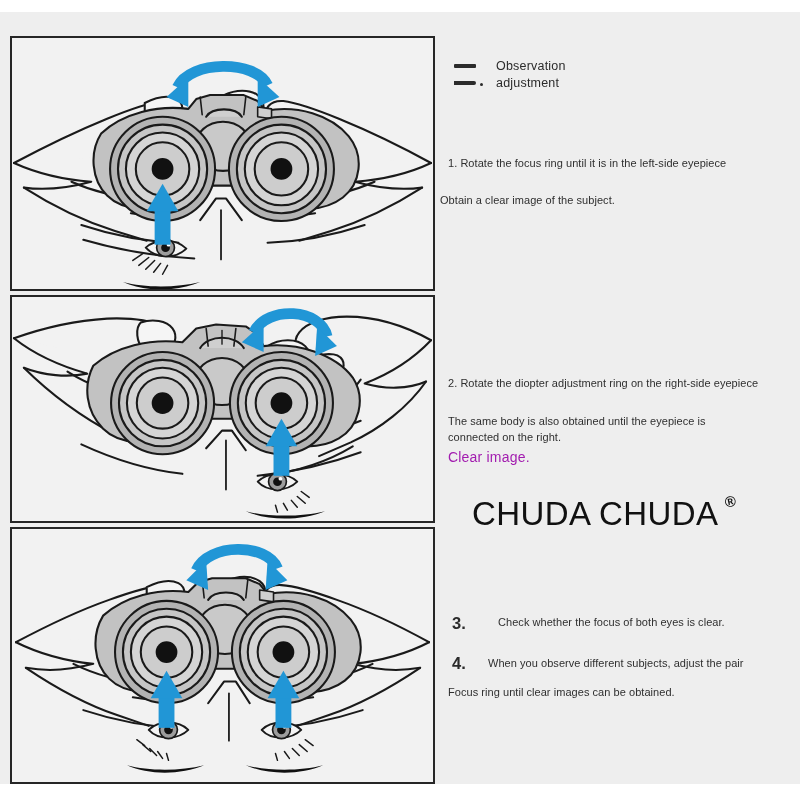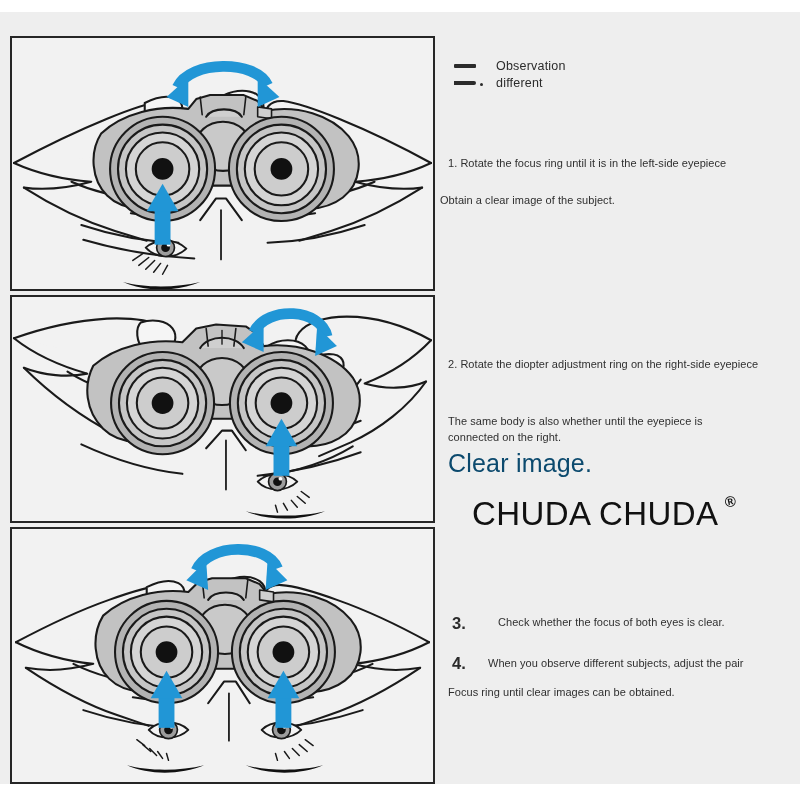--- a/index.html
+++ b/index.html
@@ -57,27 +57,27 @@
     position: absolute;
     font-size: 11px;
     color: #2f2f2f;
     line-height: 16px;
     letter-spacing: .05px;
     white-space: pre-line;
   }
   #s1-line1 { left: 8px;  top: 131px; }
   #s1-line2 { left: 0;  top: 168px; }
 
-  #s2-line1 { left: 8px;  top: 332px; }
+  #s2-line1 { left: 8px;  top: 351px; }
   #s2-line2 { left: 8px;  top: 389px; }
 
   .big {
     position: absolute;
-    font-size: 25px;
-    color: #0c4a6e;
+    font-size: 14px;
+    color: #a21caf;
     letter-spacing: .2px;
   }
   #s2-clear { left: 8px; top: 425px; }
 
   #brand {
     position: absolute; left: 32px; top: 471px;
     font-size: 33px; color: #111111;
     letter-spacing: .4px; white-space: nowrap; text-align: center;
   }
   #brand-mark {
@@ -338,29 +338,29 @@
           <span class="legend-mark">
             <span class="dash"></span>
           </span>
           <span class="legend-label">Observation</span>
         </div>
         <div class="legend-row">
           <span class="legend-mark">
             <span class="dash tapered"></span>
               <span class="dot"></span>
           </span>
-          <span class="legend-label">different</span>
+          <span class="legend-label">adjustment</span>
         </div>
       </div>
 
       <div class="para" id="s1-line1">1. Rotate the focus ring until it is in the left-side eyepiece</div>
       <div class="para" id="s1-line2">Obtain a clear image of the subject.</div>
 
       <div class="para" id="s2-line1">2. Rotate the diopter adjustment ring on the right-side eyepiece</div>
-      <div class="para" id="s2-line2">The same body is also whether until the eyepiece is
+      <div class="para" id="s2-line2">The same body is also obtained until the eyepiece is
 connected on the right.</div>
       <div class="big" id="s2-clear">Clear image.</div>
 
       <div id="brand">
         <span>CHUDA CHUDA</span>
       </div>
       <div id="brand-mark">®</div>
 
       <div class="step-num" id="num-3">3.</div>
       <div class="para" id="s3-line1">Check whether the focus of both eyes is clear.</div>

